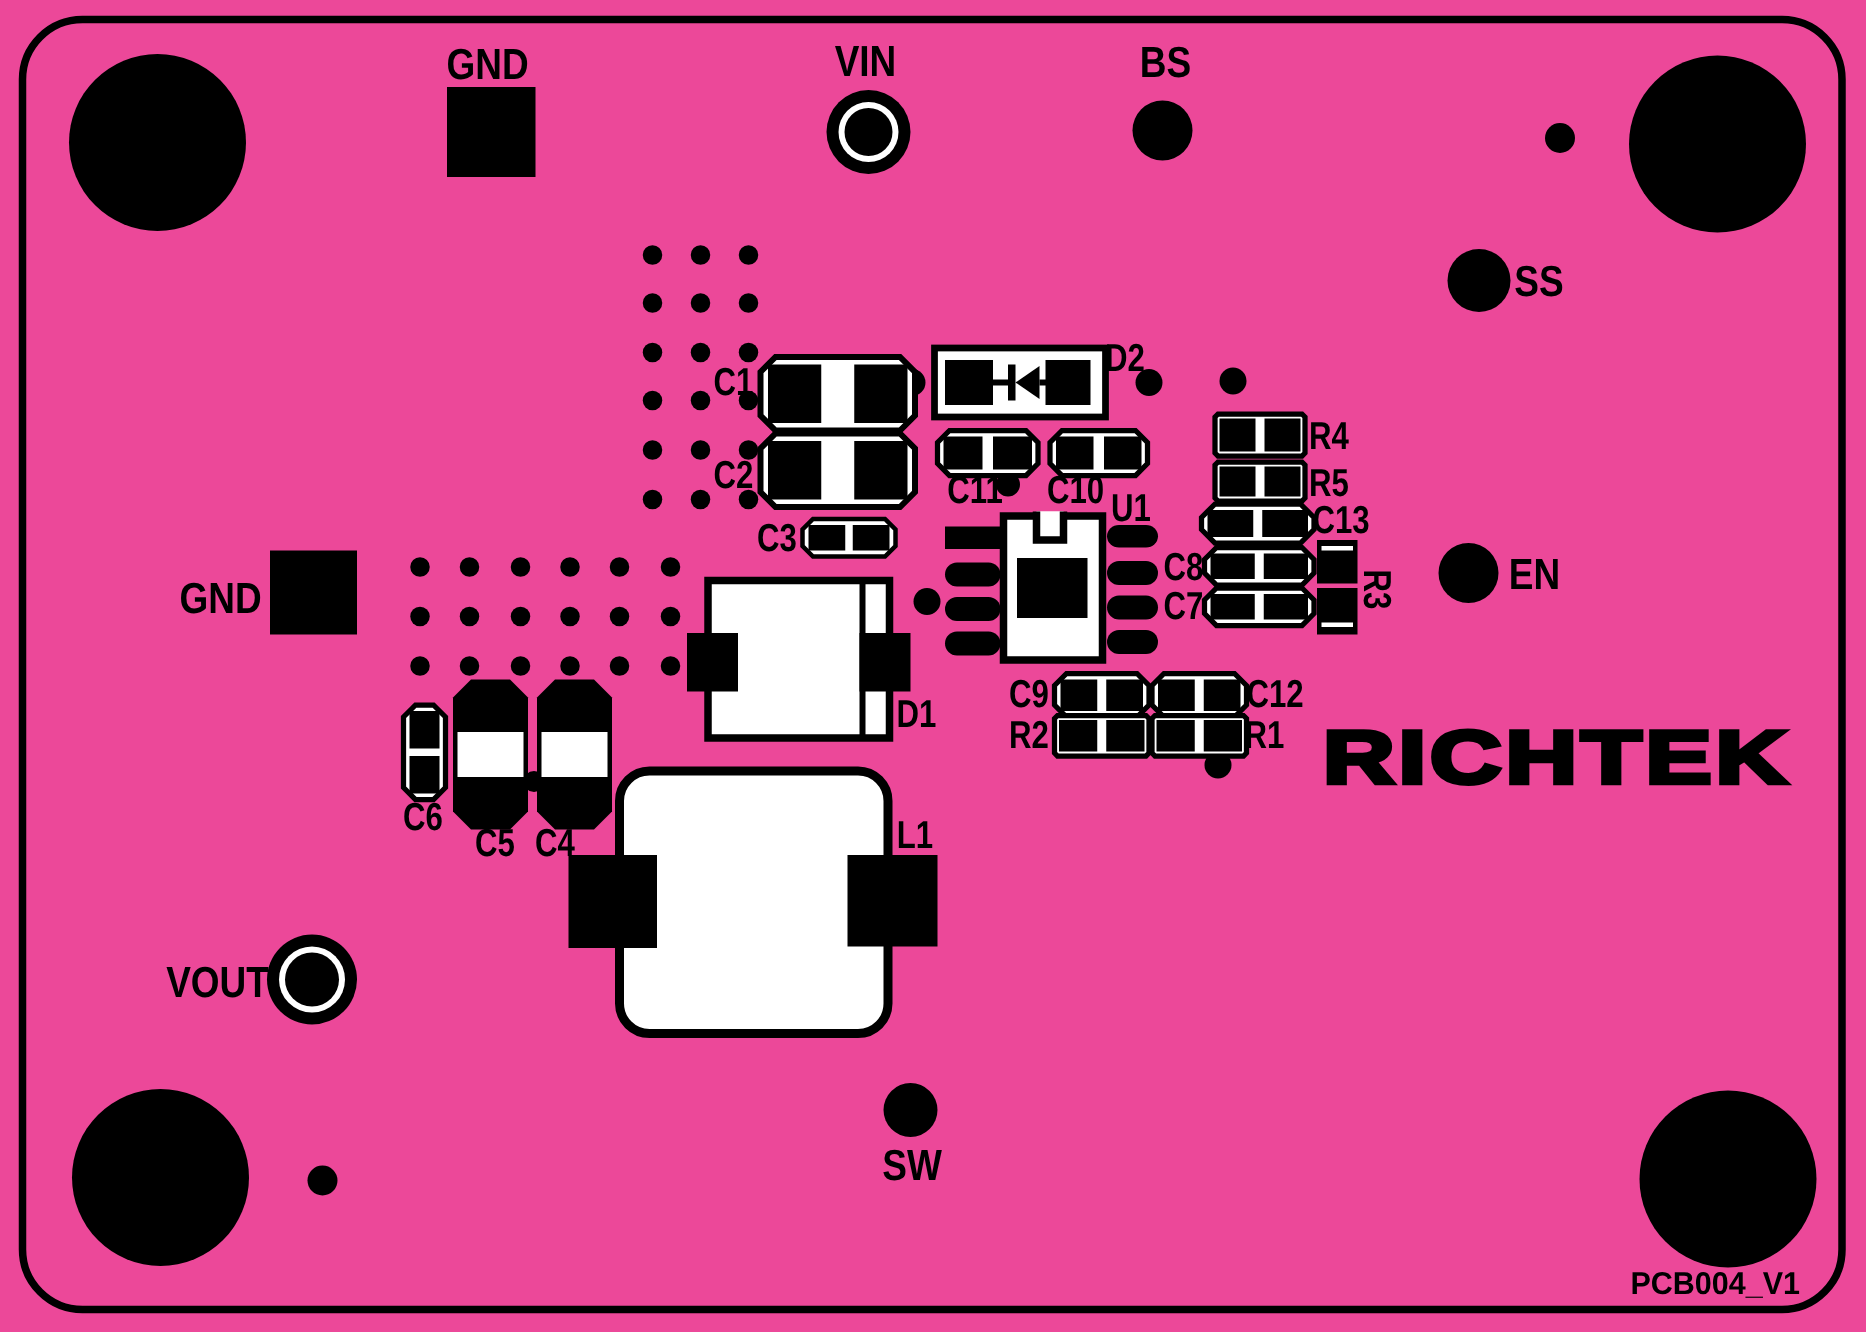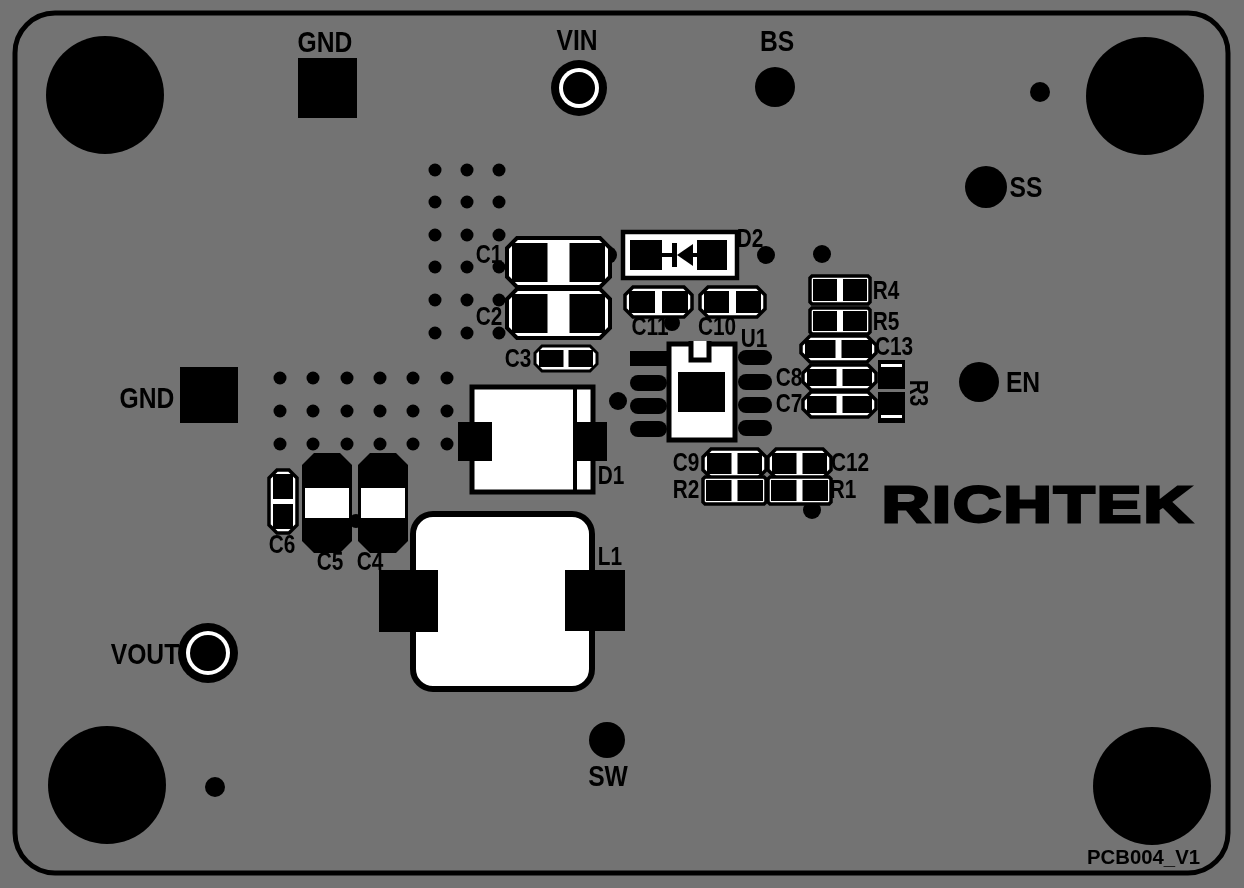--- a/index.html
+++ b/index.html
@@ -1,16 +1,16 @@
 <!DOCTYPE html>
 <html><head>
 <meta charset="utf-8">
 <style>
   html,body{margin:0;padding:0;background:#ffffff;}
-  .board{position:relative;width:1244px;height:888px;background:#737373;overflow:hidden;
+  .board{position:relative;width:1244px;height:888px;background:#ec4899;overflow:hidden;
          font-family:"Liberation Sans",sans-serif;}
   svg{position:absolute;left:0;top:0;}
   svg text{font-family:"Liberation Sans","DejaVu Sans",sans-serif;}
 </style>
 </head>
 <body>
 
 <div class="board">
   <svg id="board-svg" width="1244" height="888" viewBox="0 0 1244 888">
     <rect id="board-outline" x="15" y="13" width="1213" height="860" rx="40" fill="none" stroke="#000000" stroke-width="5"></rect>

